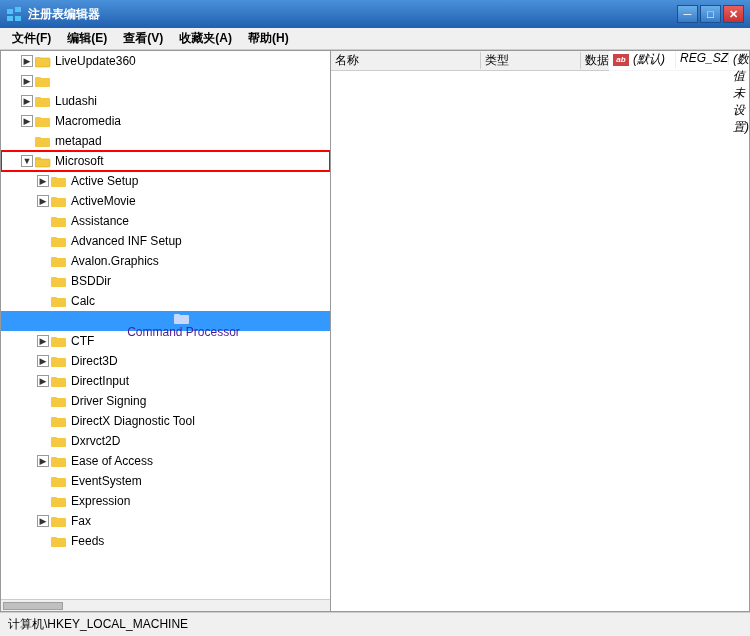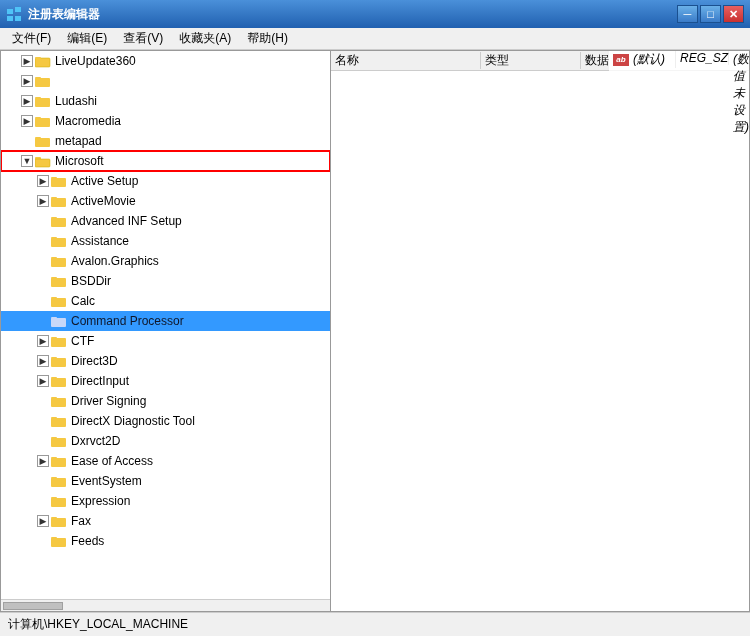--- a/index.html
+++ b/index.html
@@ -62,20 +62,21 @@
       display: flex;
       align-items: center;
       padding: 0 4px;
       border-bottom: 1px solid #ccc;
     }
     .menu-item {
       padding: 2px 8px;
       font-size: 12px;
       cursor: pointer;
       color: #000;
+      font-weight: bold;
     }
 
     
     .main-area {
       display: flex;
       height: calc(636px - 28px - 22px - 24px);
       border: 1px solid #999;
       margin: 0;
     }
 
@@ -109,21 +110,22 @@
       display: flex;
       align-items: center;
       height: 20px;
       padding-left: 4px;
       cursor: pointer;
       white-space: nowrap;
       font-size: 12px;
     }
     .tree-item.selected {
       background: #3399ff;
-      color: #0f172a;
+      color: #4c1d95;
+      flex-direction: column;
     }
     .tree-item.microsoft-selected {
       outline: 2px solid red;
       outline-offset: -2px;
     }
 
     .expand-icon {
       width: 12px;
       height: 12px;
       display: inline-flex;
@@ -354,32 +356,32 @@
       </div>
 
       <div class="tree-item indent-2">
         <span class="expand-placeholder"></span>
         <span class="folder-icon">
           <svg viewBox="0 0 16 14">
               <rect x="0" y="4" width="15" height="9" rx="1" fill="#f5c842"></rect>
               <rect x="0" y="3" width="6" height="2" rx="1" fill="#f5c842"></rect>
             </svg>
         </span>
+        <span>Assistance</span>
+      </div>
+
+      <div class="tree-item indent-2">
+        <span class="expand-placeholder"></span>
+        <span class="folder-icon">
+          <svg viewBox="0 0 16 14">
+              <rect x="0" y="4" width="15" height="9" rx="1" fill="#f5c842"></rect>
+              <rect x="0" y="3" width="6" height="2" rx="1" fill="#f5c842"></rect>
+            </svg>
+        </span>
         <span>Advanced INF Setup</span>
-      </div>
-
-      <div class="tree-item indent-2">
-        <span class="expand-placeholder"></span>
-        <span class="folder-icon">
-          <svg viewBox="0 0 16 14">
-              <rect x="0" y="4" width="15" height="9" rx="1" fill="#f5c842"></rect>
-              <rect x="0" y="3" width="6" height="2" rx="1" fill="#f5c842"></rect>
-            </svg>
-        </span>
-        <span>Assistance</span>
       </div>
 
       <div class="tree-item indent-2">
         <span class="expand-placeholder"></span>
         <span class="folder-icon">
           <svg viewBox="0 0 16 14">
               <rect x="0" y="4" width="15" height="9" rx="1" fill="#f5c842"></rect>
               <rect x="0" y="3" width="6" height="2" rx="1" fill="#f5c842"></rect>
             </svg>
         </span>

